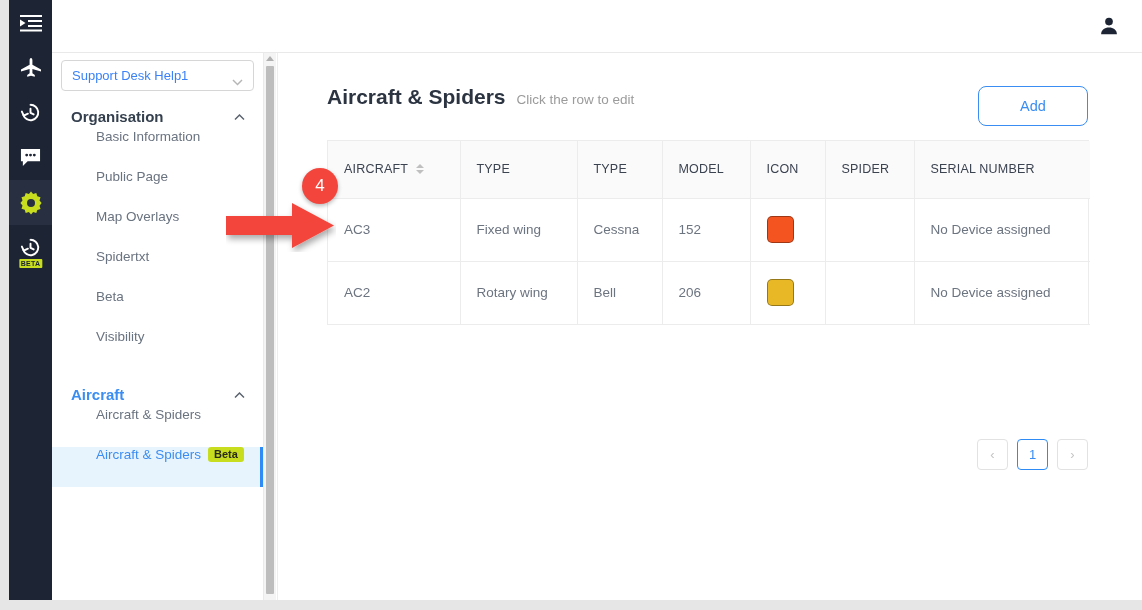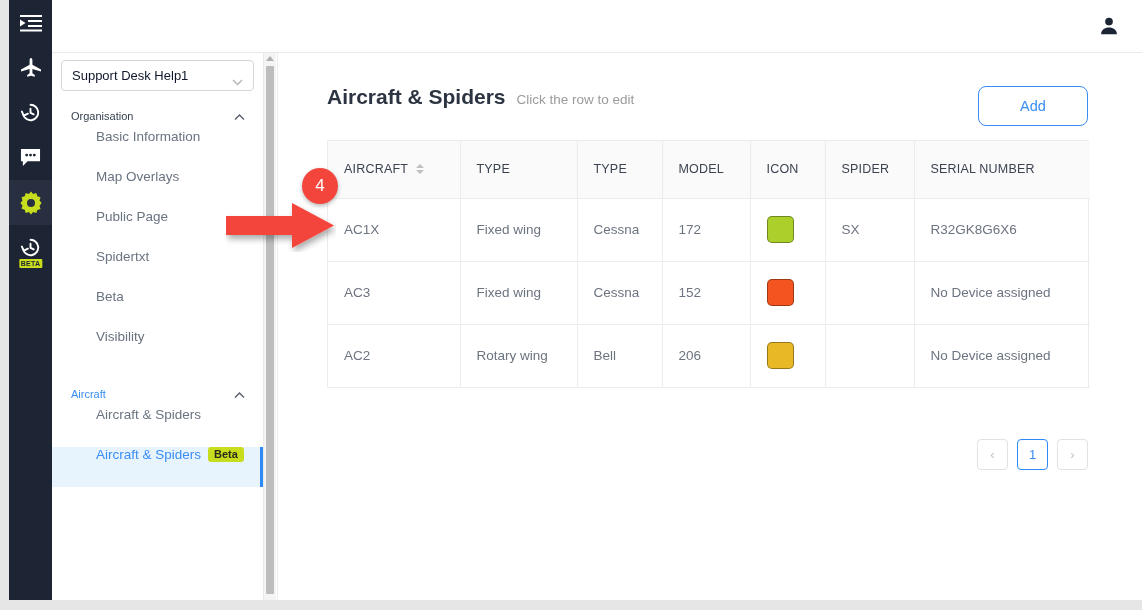--- a/index.html
+++ b/index.html
@@ -98,38 +98,38 @@
     border-radius: 4px;
     display: flex;
     align-items: center;
     padding: 0 10px;
     box-sizing: border-box;
     justify-content: space-between;
     background: #fff;
   }
   .org-select .label {
     font-size: 13px;
-    color: #0f172a;
+    color: #3b82f6;
   }
   .chev-dn {
     width: 11px;
     height: 7px;
     position: relative;
   }
   .nav-section {
     margin-top: 12px;
     display: flex;
     align-items: center;
     justify-content: space-between;
     padding: 0 18px 0 19px;
     height: 26px;
   }
   .nav-section .title {
-    font-size: 11px;
-    font-weight: normal;
+    font-size: 15px;
+    font-weight: bold;
     color: #35404f;
   }
   .nav-section.active .title { color: #3a8df2; }
   .nav-item {
     height: 40px;
     display: flex;
     align-items: flex-start;
     padding-left: 44px;
     font-size: 13.5px;
     color: #6a7380;
@@ -429,24 +429,24 @@
       <span>
         <svg width="11" height="7" viewBox="0 0 11 7">
           <polyline points="1,5.6 5.5,1 10,5.6" fill="none" stroke="#5a616c" stroke-width="1.4"></polyline>
         </svg>
       </span>
     </div>
     <div class="nav-item">
       <span>Basic Information</span>
     </div>
     <div class="nav-item">
+      <span>Public Page</span>
+    </div>
+    <div class="nav-item">
       <span>Map Overlays</span>
-    </div>
-    <div class="nav-item">
-      <span>Public Page</span>
     </div>
     <div class="nav-item">
       <span>Spidertxt</span>
     </div>
 
     <div class="nav-item">
       <span>Beta</span>
     </div>
     <div class="nav-item">
       <span>Visibility</span>
@@ -520,31 +520,20 @@
             </th>
             <th>
               <span>SPIDER</span>
             </th>
             <th>
               <span>SERIAL NUMBER</span>
             </th>
           </tr>
         </thead>
         <tbody>
-          <tr>
-            <td>AC1X</td>
-            <td>Fixed wing</td>
-            <td>Cessna</td>
-            <td>172</td>
-            <td>
-              <div class="swatch" style="background: rgb(171, 207, 43);"></div>
-            </td>
-            <td>SX</td>
-            <td>R32GK8G6X6</td>
-          </tr>
           <tr>
             <td>AC3</td>
             <td>Fixed wing</td>
             <td>Cessna</td>
             <td>152</td>
             <td>
               <div class="swatch" style="background: rgb(244, 84, 31);"></div>
             </td>
             <td></td>
             <td>No Device assigned</td>

